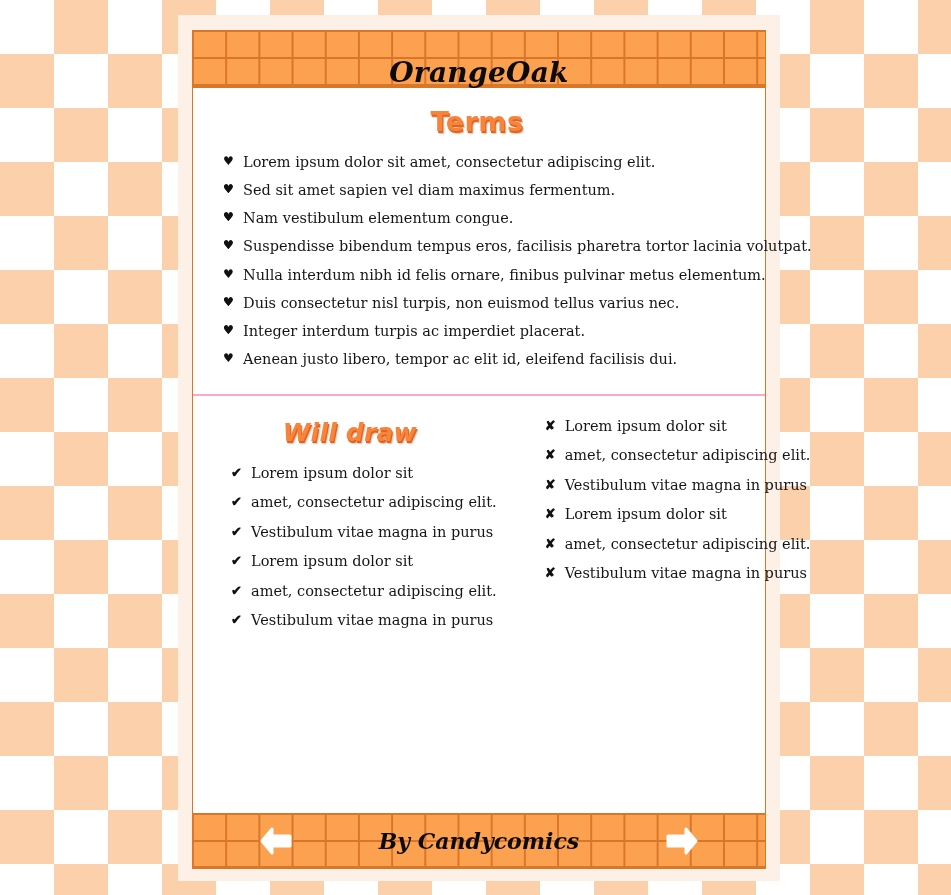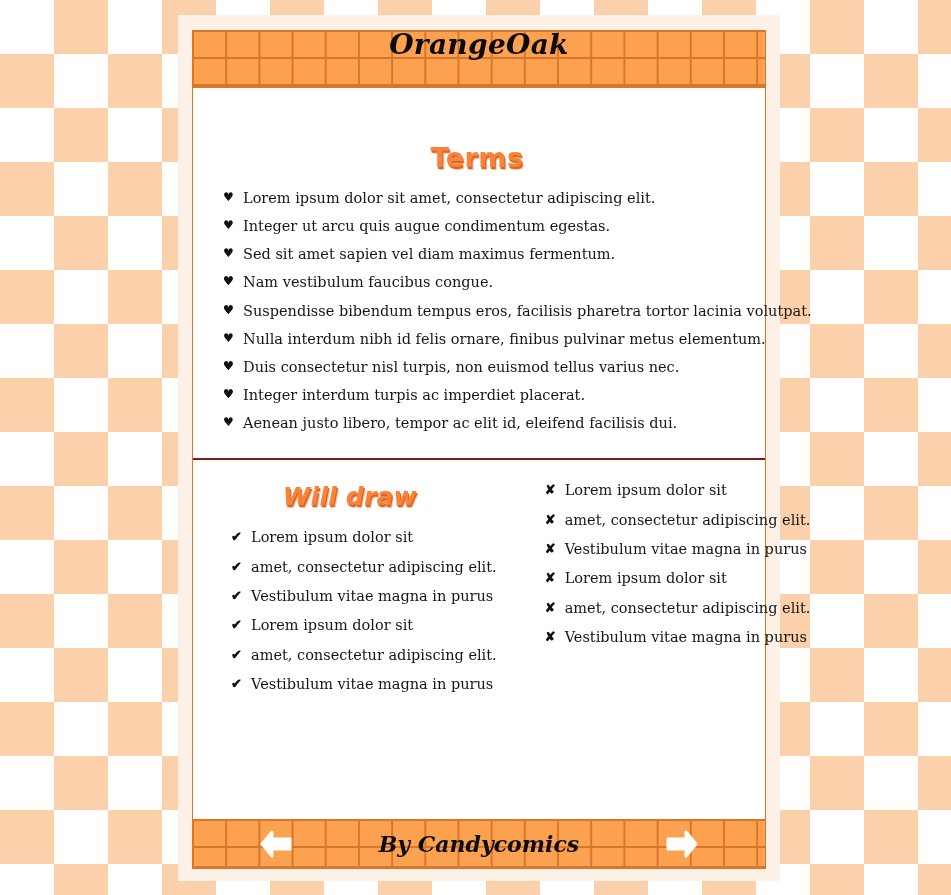--- a/index.html
+++ b/index.html
@@ -62,42 +62,41 @@
     position: absolute;
     left: 0; right: 0; bottom: 0;
     height: 2px;
     background: #d9762a;
   }
 
   .header-bar {
     height: 57px;
     border-bottom: 1px solid #d9762a;
     display: flex;
-    align-items: flex-start;
+    align-items: flex-end;
     justify-content: center;
   }
   .site-title {
     font-family: "DejaVu Serif", serif;
     font-weight: bold;
     font-style: italic;
     font-size: 28px;
     color: #0b0b0b;
     letter-spacing: 0.3px;
     position: relative;
     z-index: 2;
     line-height: 1;
   }
 
   
   .terms-section {
     flex: 0 0 auto;
     padding: 18px 4px 16px 0;
-    border-bottom: 2px solid #7f1d1d;
+    border-bottom: 2px solid #f9a8d4;
     background: #ffffff;
-    margin-top: 36px;
   }
   .terms-title {
     text-align: center;
     font-family: "DejaVu Sans", sans-serif;
     font-weight: bold;
     font-size: 27px;
     color: #f8843c;
     text-shadow: 1px 2px 0 #e0631f, 2px 3px 1px rgba(190,80,20,0.35);
     margin: 0 0 16px 0;
     letter-spacing: 0.5px;
@@ -169,21 +168,21 @@
     position: absolute;
     left: 0;
     top: 0;
     font-size: 13px;
     font-weight: bold;
     color: #111111;
   }
 
   
   .footer-bar {
-    height: 49px;
+    height: 55px;
     border-top: 1px solid #d9762a;
     display: flex;
     align-items: center;
     justify-content: space-between;
     padding: 0 64px;
     box-sizing: border-box;
   }
   .footer-bar::after { bottom: 0; }
   .nav-arrow {
     position: relative;
@@ -221,32 +220,31 @@
   <div class="terms-section">
     <div class="terms-title">Terms</div>
 
     <ul class="terms-list">
       <li>
         <span class="bullet-heart">♥</span>
         <span>Lorem ipsum dolor sit amet, consectetur adipiscing elit.</span>
       </li>
       <li>
         <span class="bullet-heart">♥</span>
-        <span>Integer ut arcu quis augue condimentum egestas.</span>
       </li>
       <li>
         <span class="bullet-heart">♥</span>
         <span>Sed sit amet sapien vel diam maximus fermentum.</span>
       </li>
       <li>
         <span class="bullet-heart">♥</span>
       </li>
       <li>
         <span class="bullet-heart">♥</span>
-        <span>Nam vestibulum faucibus congue.</span>
+        <span>Nam vestibulum elementum congue.</span>
       </li>
       <li>
         <span class="bullet-heart">♥</span>
       </li>
       <li>
         <span class="bullet-heart">♥</span>
         <span>Suspendisse bibendum tempus eros, facilisis pharetra tortor lacinia volutpat.</span>
       </li>
       <li>
         <span class="bullet-heart">♥</span>

